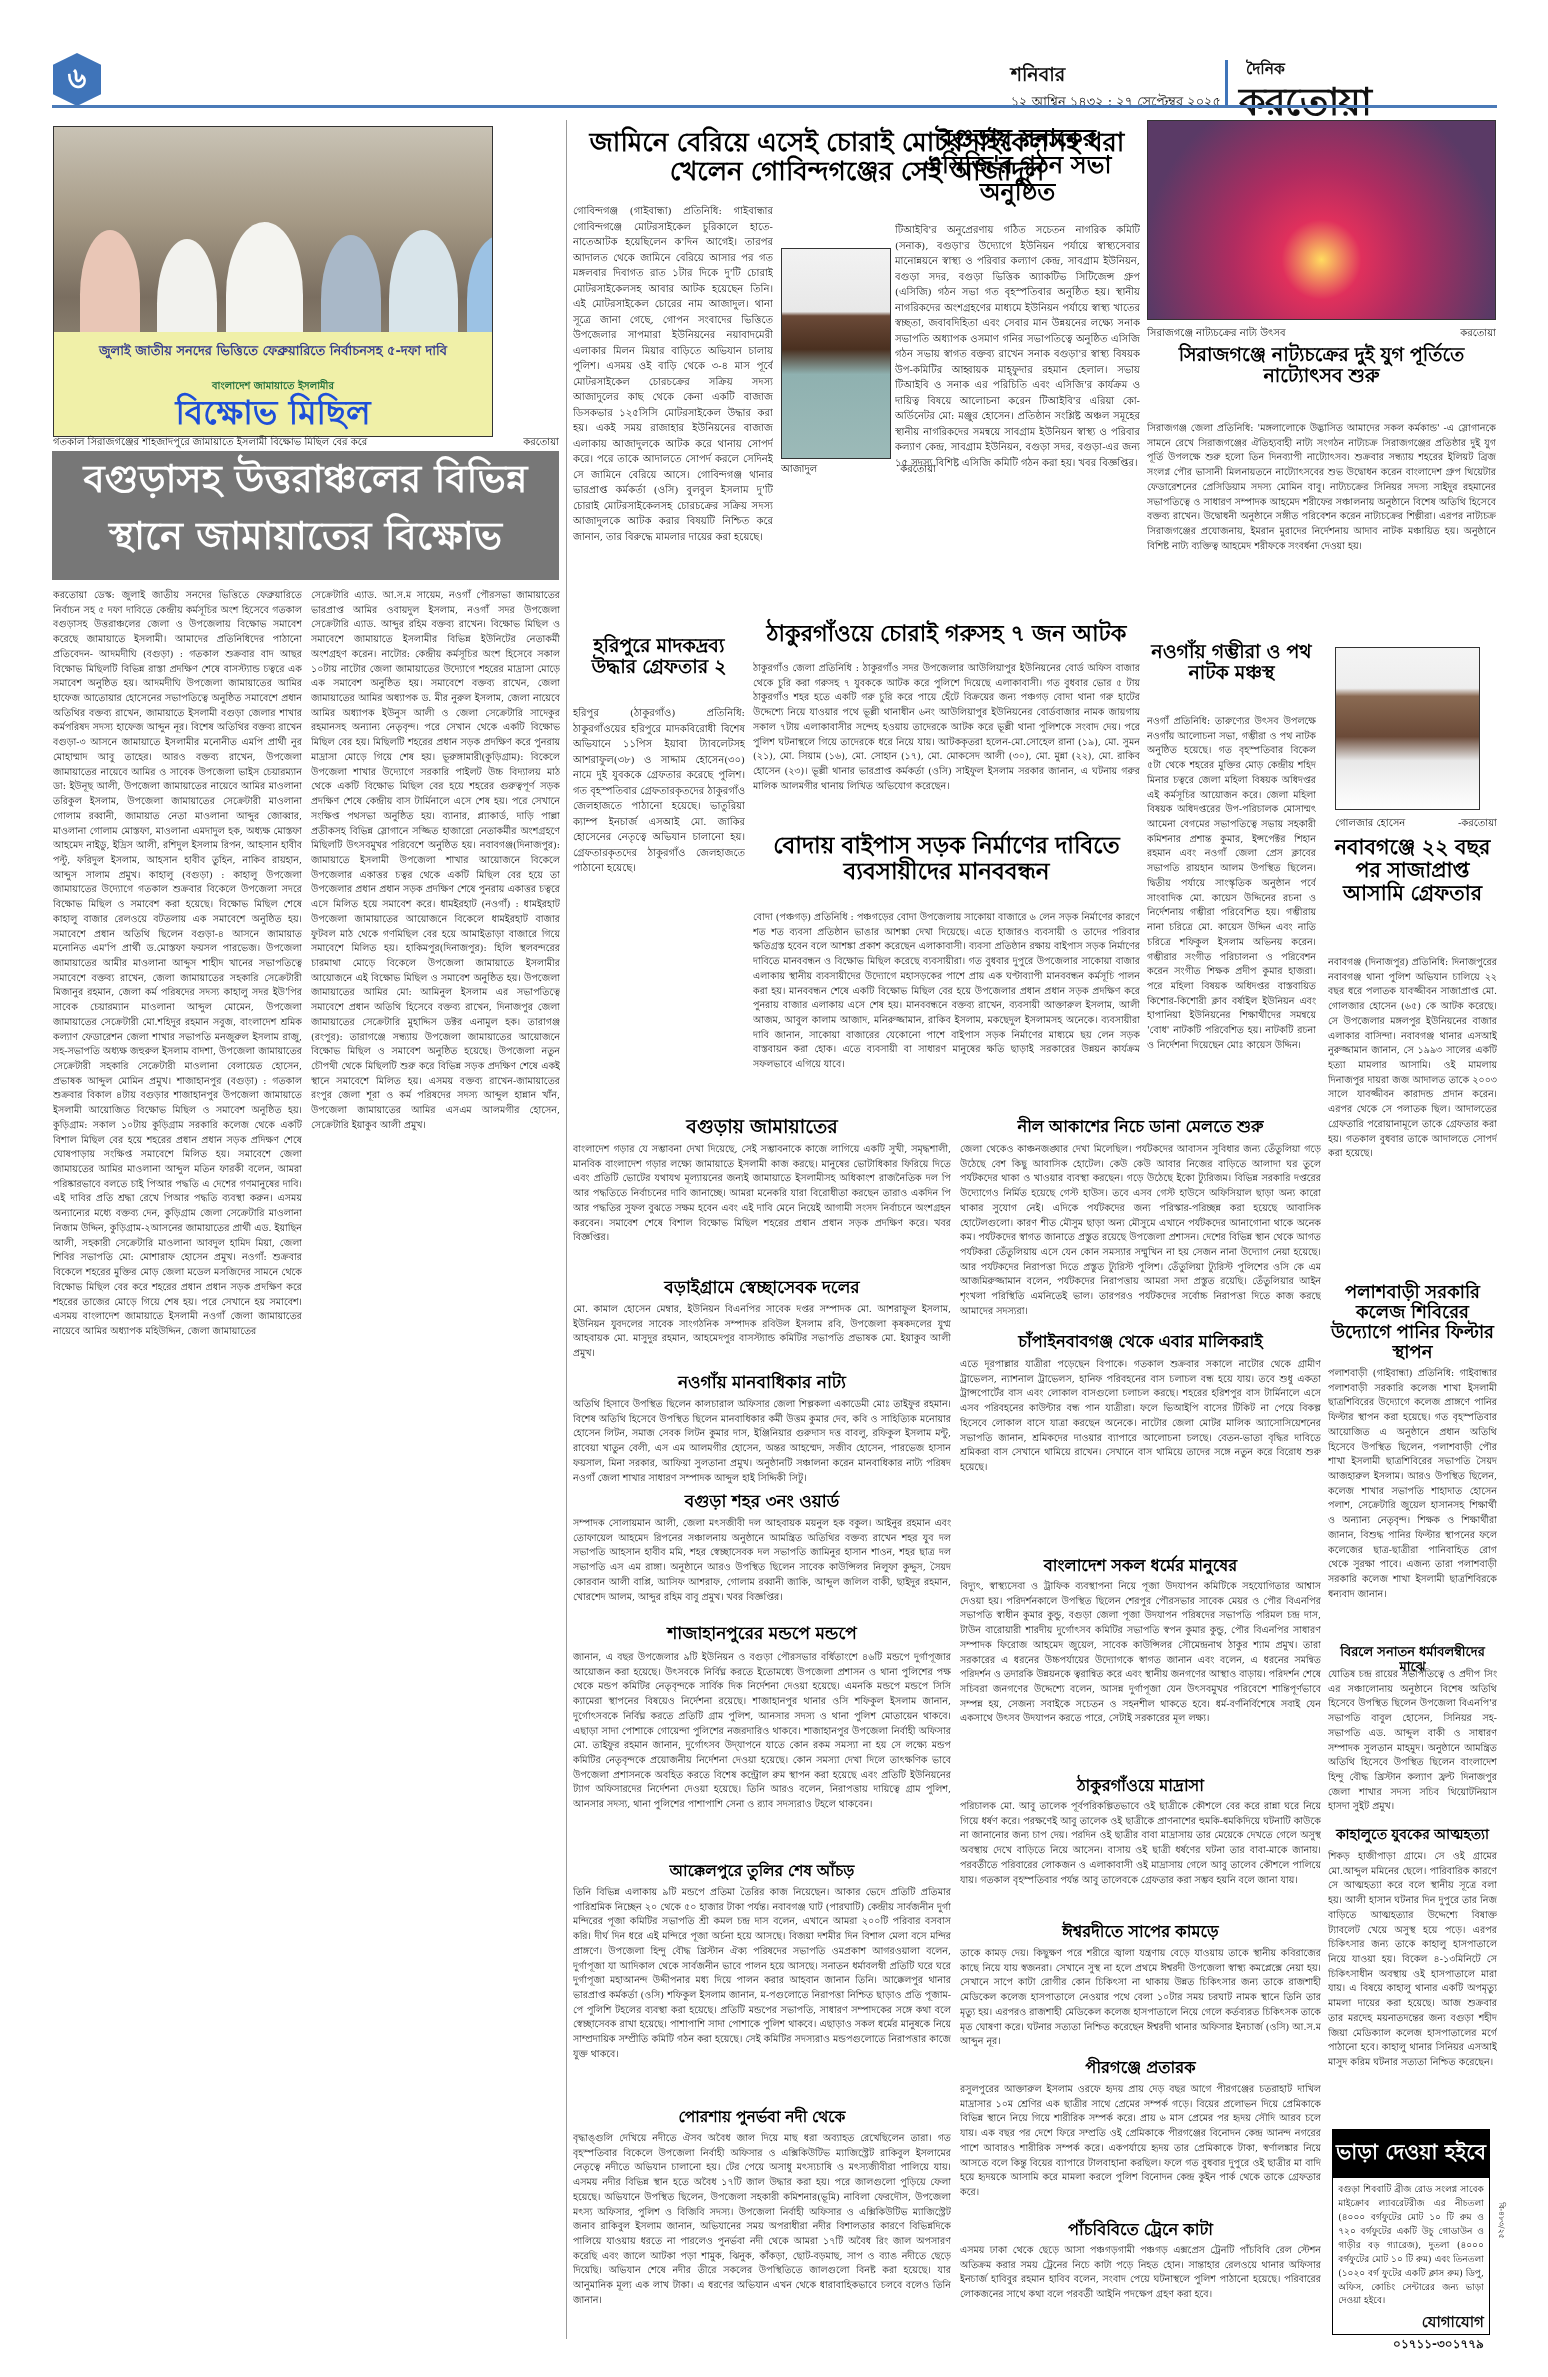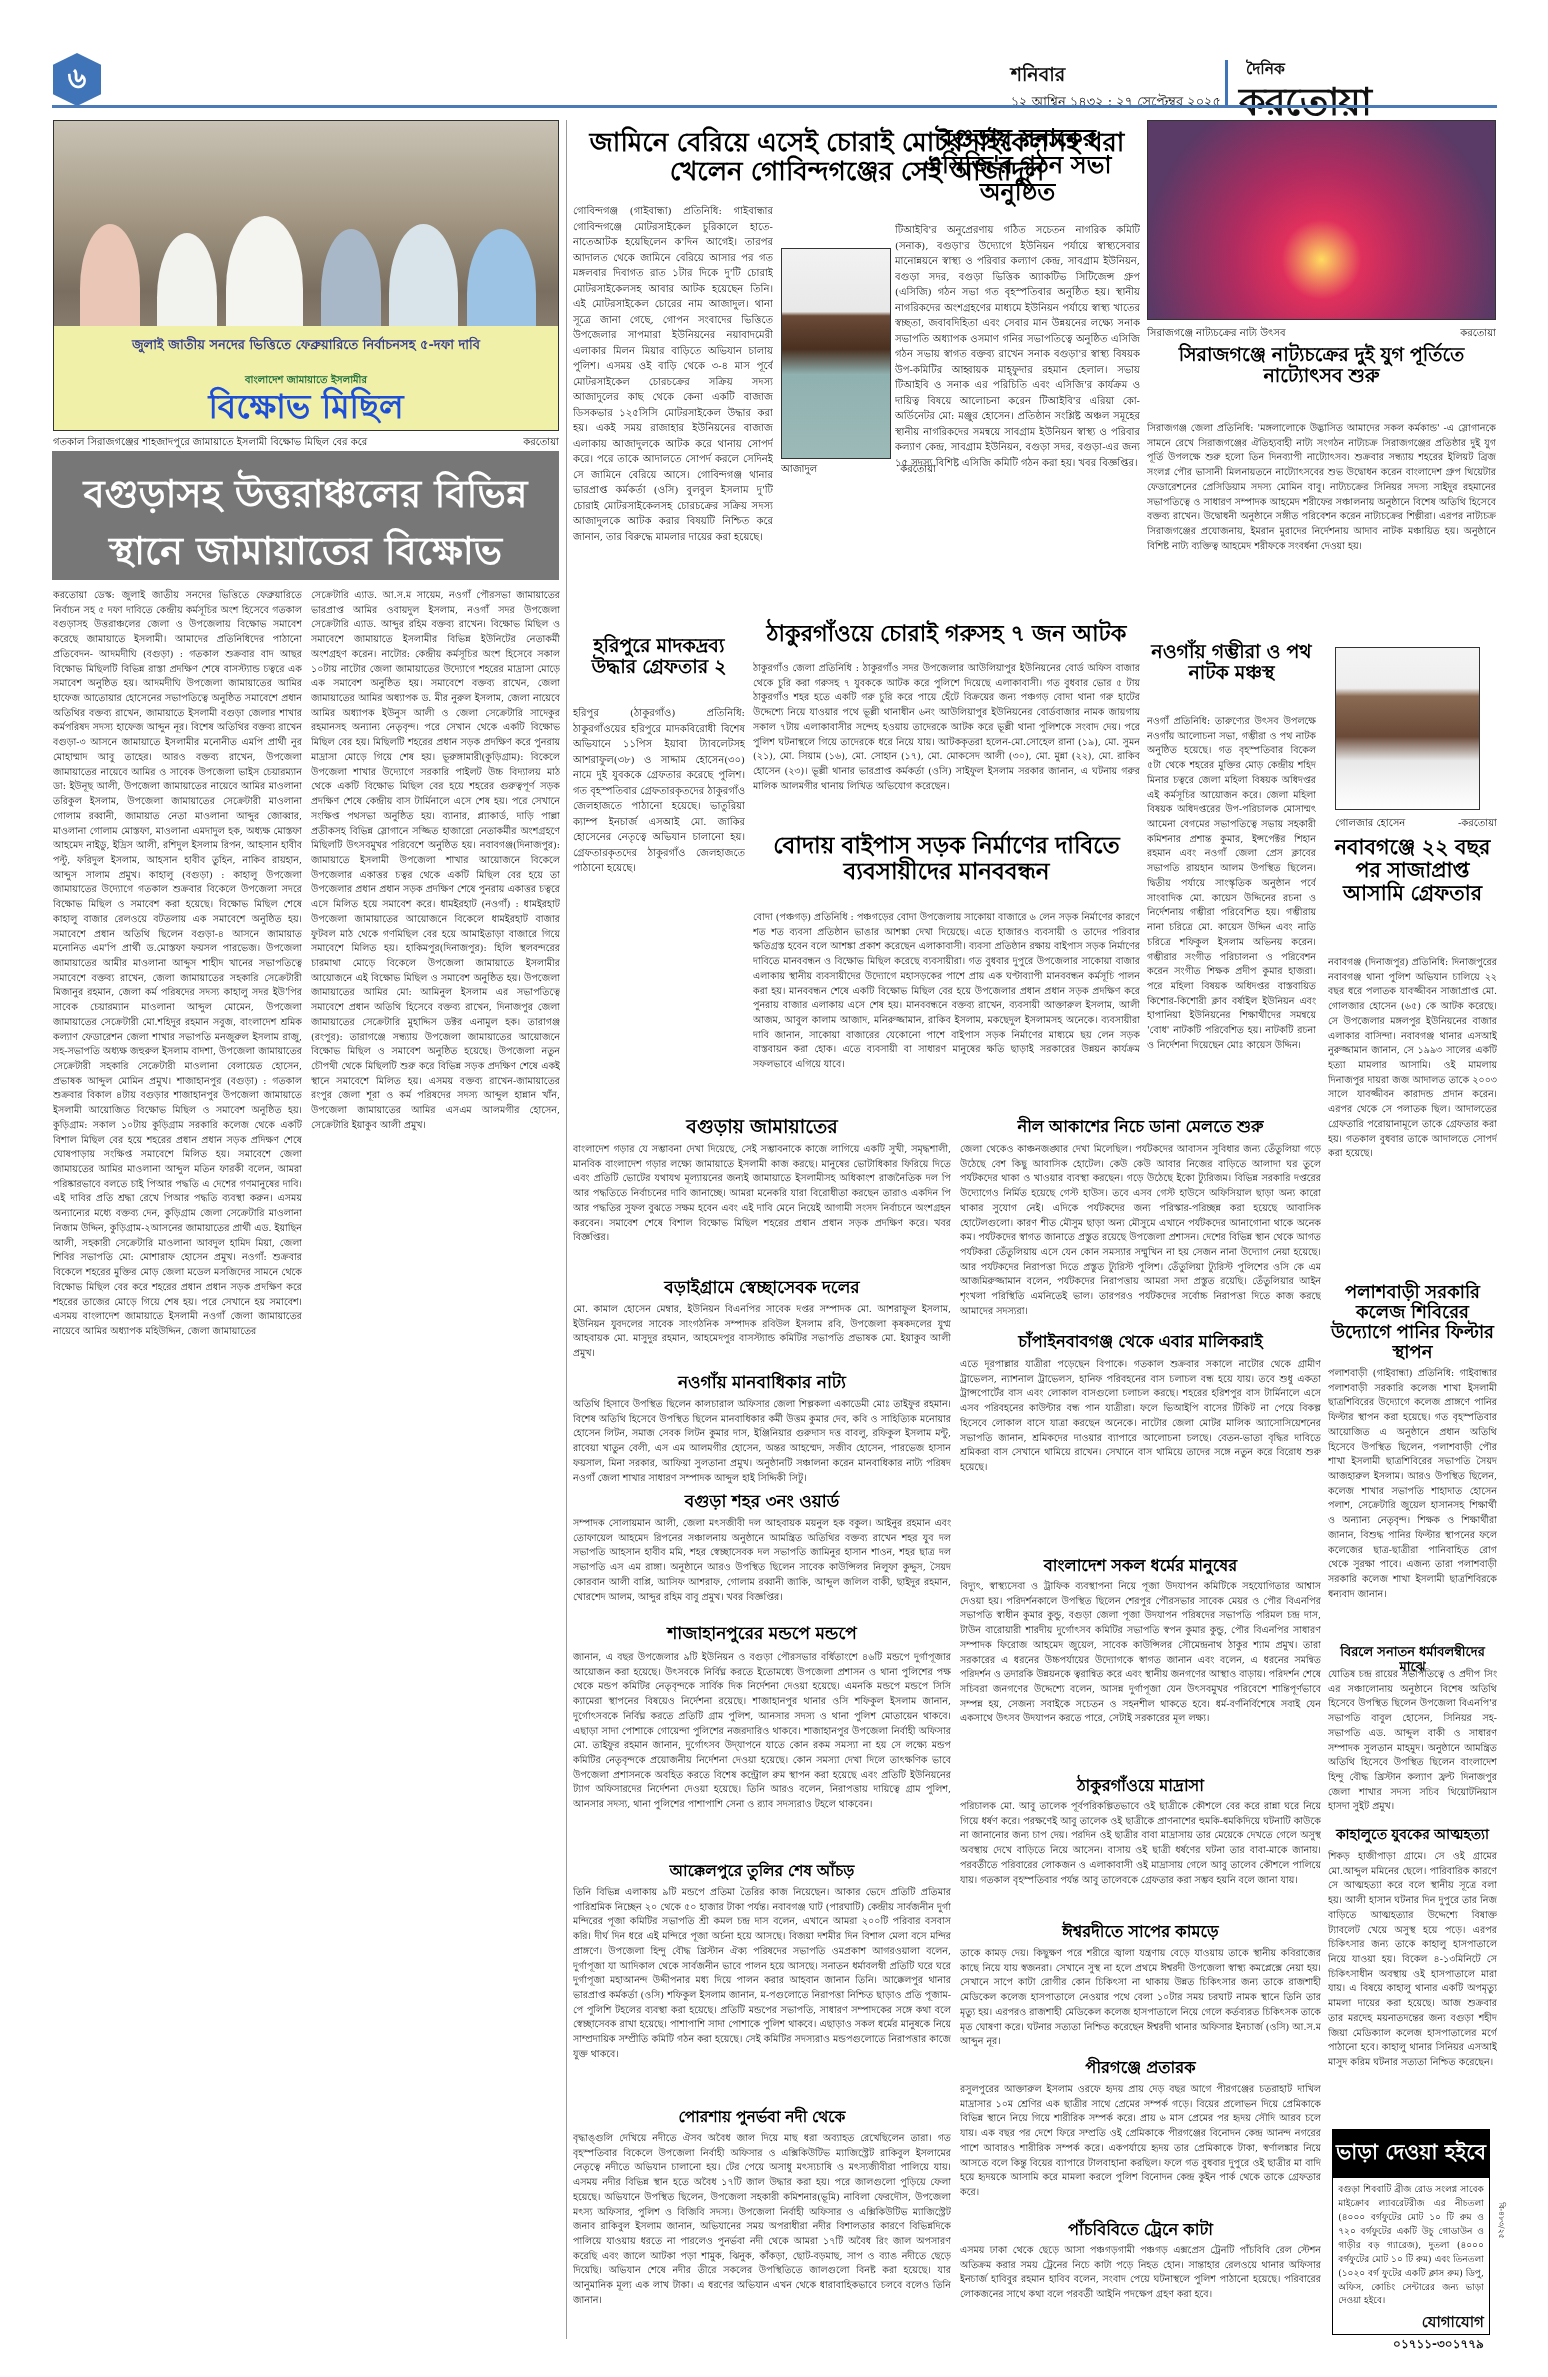--- a/index.html
+++ b/index.html
@@ -9,21 +9,21 @@
 .dateblk{position:absolute;right:327px;top:60px;text-align:left;font-size:13px}
 .dateblk .day{font-size:19px;font-weight:bold}
 .vsep{position:absolute;left:1225px;top:60px;width:2.6px;height:46px;background:#3f74b9}
 .mast{position:absolute;left:1239px;top:57px;width:258px}
 .mast .small{font-size:15.5px;font-weight:bold;margin-left:6.9px}
 .mast .big{font-size:38px;font-weight:900;line-height:38px;letter-spacing:-0.9px}
 .photo{position:absolute;border:0.9px solid #333;overflow:hidden}
 .cap{position:absolute;font-size:10px;display:flex;justify-content:space-between}
 .hl{position:absolute;text-align:center;font-family:"DejaVu Sans Condensed","DejaVu Sans",sans-serif;font-weight:bold;line-height:1.12;color:#000}
 .body{position:absolute;font-size:9.5px;line-height:1.55;text-align:justify;color:#222;overflow:hidden}
-.greyhl{position:absolute;left:52px;top:451px;width:507px;height:129px;background:#777;color:#fff;font-size:38px;font-weight:bold;text-align:center;line-height:1.5;display:flex;align-items:flex-end;justify-content:center;font-family:"DejaVu Sans",sans-serif}
+.greyhl{position:absolute;left:52px;top:451px;width:507px;height:129px;background:#777;color:#fff;font-size:38px;font-weight:bold;text-align:center;line-height:1.5;display:flex;align-items:flex-start;justify-content:center;font-family:"DejaVu Sans",sans-serif}
 .vline{position:absolute;width:0.9px;background:#999}
 .ad{position:absolute;left:1332px;top:2129px;width:158px;height:206px;border:1.7px solid #000}
 .ad .title{background:#000;color:#fff;font-size:20.6px;font-weight:bold;text-align:center;padding:6.9px 0;font-family:"DejaVu Sans",sans-serif}
 .ad .txt{font-size:9px;line-height:1.55;padding:5.2px 5.2px 1.7px 5.2px;text-align:justify}
 .ad .contact{text-align:right;font-size:15px;font-weight:bold;padding-right:5.2px}
 .ad .phone{text-align:right;font-size:12px;font-weight:bold;padding-right:5.2px}
 .banner{position:absolute;left:0;right:0;background:#f0f0a8}
 .sil{position:absolute;border-radius:50% 50% 0 0}
 </style>
 </head>
@@ -36,21 +36,21 @@
   <div class="day">শনিবার</div>
   <div>১২ আশ্বিন ১৪৩২ : ২৭ সেপ্টেম্বর ২০২৫</div>
 </div>
 <div class="vsep"></div>
 <div class="mast">
   <div class="small">দৈনিক</div>
   <div class="big">করতোয়া</div>
 </div>
 <div class="hdr-rule"></div>
 
-<div class="photo" style="left:53px;top:120px;width:506px;height:311px;background:linear-gradient(#c9c3b5 0%,#a69a86 30%,#7a6e60 55%,#8a8070 70%)">
+<div class="photo" style="left:53px;top:126px;width:440px;height:311px;background:linear-gradient(#c9c3b5 0%,#a69a86 30%,#7a6e60 55%,#8a8070 70%)">
   <div class="sil" style="left:26px;top:103px;width:60px;height:129px;background:#e9c6b6"></div>
   <div class="sil" style="left:103px;top:112px;width:60px;height:129px;background:#f2f2ee"></div>
   <div class="sil" style="left:172px;top:95px;width:77px;height:146px;background:#f4f4f0"></div>
   <div class="sil" style="left:267px;top:108px;width:60px;height:129px;background:#a9b8c8"></div>
   <div class="sil" style="left:335px;top:103px;width:69px;height:138px;background:#d8e4ea"></div>
   <div class="sil" style="left:413px;top:108px;width:69px;height:129px;background:#9cc2e4"></div>
   <div class="banner" style="top:205px;height:107px;text-align:center;font-family:'DejaVu Sans',sans-serif">
     <div style="color:#333a8c;font-size:13px;font-weight:bold;margin-top:8.6px">জুলাই জাতীয় সনদের ভিত্তিতে ফেব্রুয়ারিতে নির্বাচনসহ ৫-দফা দাবি</div>
     <div style="color:#1e6c3a;font-size:10px;font-weight:bold;margin-top:16px">বাংলাদেশ জামায়াতে ইসলামীর</div>
     <div style="color:#1d4ed8;font-size:33px;font-weight:bold;line-height:1.1">বিক্ষোভ মিছিল</div>

